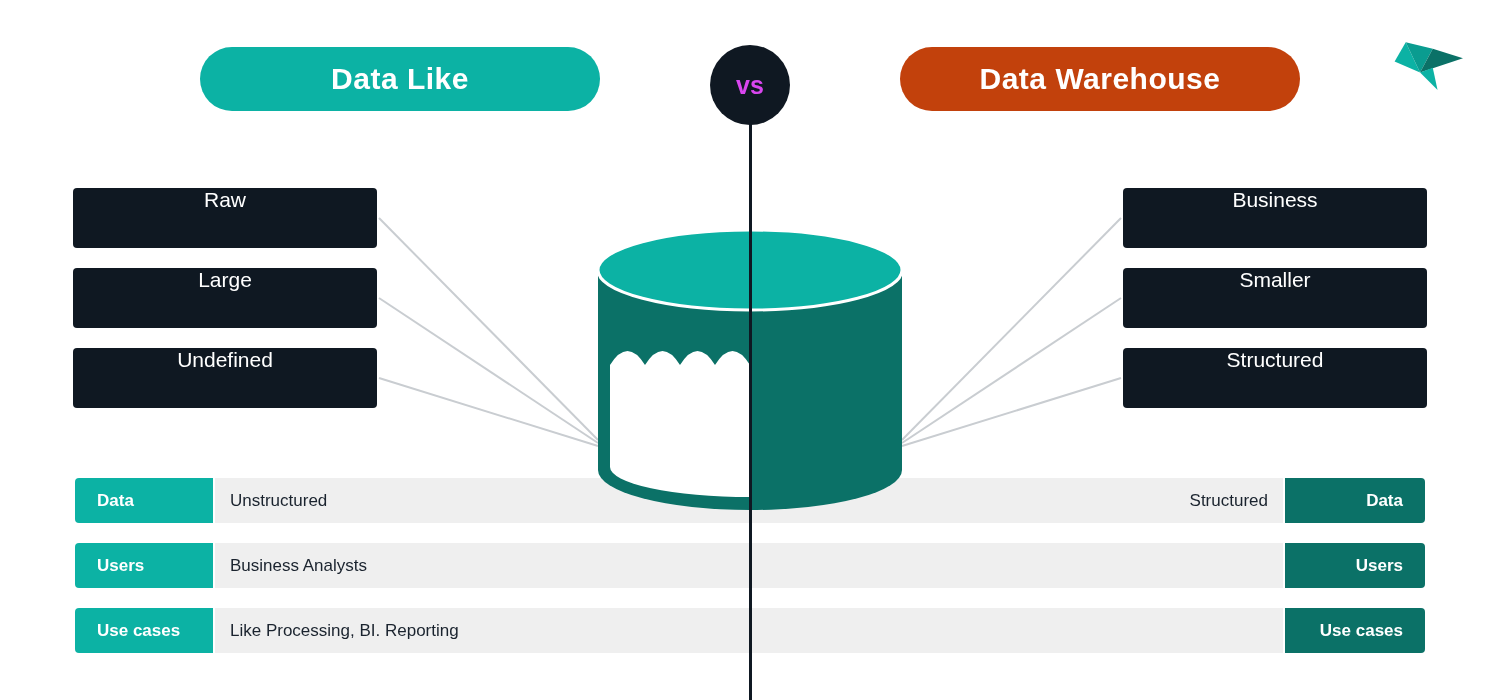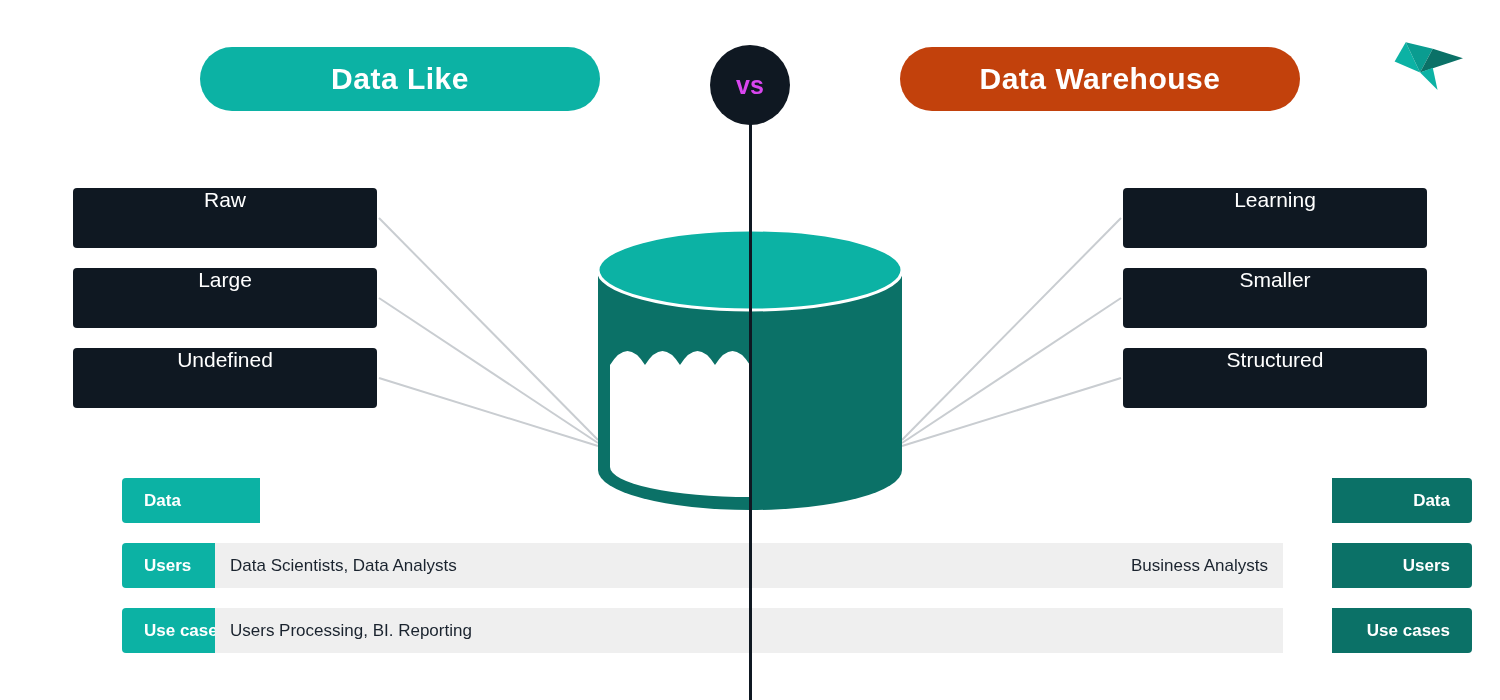--- a/index.html
+++ b/index.html
@@ -46,21 +46,21 @@
   .cylinder   { position:absolute; left:590px; top:225px; z-index:3; }
 
   
   .cmp-row { position:absolute; left:75px; width:1350px; height:45px; z-index:2; }
   .row-0 { top:478px; }
   .row-1 { top:543px;padding-left:20px; }
   .row-2 { top:608px; }
 
   .row-label {
     position:absolute; top:0; height:45px; color:#ffffff; font-size:17px; font-weight:bold;
-    display:flex; align-items:center;margin-left:47px;
+    display:flex; align-items:center;
   }
   .row-label-left  {
     left:0; width:138px; background:#0CB2A4; border-radius:4px 0 0 4px;
     justify-content:flex-start; padding-left:22px;
   }
   .row-label-right {
     left:1210px; width:140px; background:#0B7167; border-radius:0 4px 4px 0;
     justify-content:flex-end; padding-right:22px;
   }
   .row-bar {
@@ -105,21 +105,21 @@
     <span>Raw</span>
   </div>
   <div class="attr-box attr-left attr-row1">
     <span>Large</span>
   </div>
   <div class="attr-box attr-left attr-row2">
     <span>Undefined</span>
   </div>
 
   <div class="attr-box attr-right attr-row0">
-    <span>Learning</span>
+    <span>Business</span>
   </div>
   <div class="attr-box attr-right attr-row1">
     <span>Smaller</span>
   </div>
   <div class="attr-box attr-right attr-row2">
     <span>Structured</span>
   </div>
 
   <svg class="cylinder" width="320" height="300" viewBox="0 0 320 300">
 
@@ -134,44 +134,47 @@
              A 140 30 0 0 1 20 242
              Z" fill="#ffffff"></path>
 
     <ellipse cx="160" cy="45" rx="152" ry="40" fill="#0CB2A4" stroke="#ffffff" stroke-width="3"></ellipse>
   </svg>
 
   <div class="cmp-row row-0">
     <div class="row-label row-label-left">
       <span>Data</span>
     </div>
+    <div class="row-bar">
+      <span class="bar-left">Unstructured</span>
+      <span class="bar-right">Structured</span>
+    </div>
     <div class="row-label row-label-right">
       <span>Data</span>
     </div>
   </div>
 
   <div class="cmp-row row-1">
     <div class="row-label row-label-left">
       <span>Users</span>
     </div>
     <div class="row-bar">
-      <span class="bar-left">Data Scientists, Data Analysts</span>
       <span class="bar-right">Business Analysts</span>
     </div>
     <div class="row-label row-label-right">
       <span>Users</span>
     </div>
   </div>
 
   <div class="cmp-row row-2">
     <div class="row-label row-label-left">
       <span>Use cases</span>
     </div>
     <div class="row-bar">
-      <span class="bar-right">Users Processing, BI. Reporting</span>
+      <span class="bar-right">Like Processing, BI. Reporting</span>
     </div>
     <div class="row-label row-label-right">
       <span>Use cases</span>
     </div>
   </div>
 
   <svg class="brand-logo" width="80" height="62" viewBox="0 0 100 78">
     <polygon points="8,32 40,46 22,8" fill="#0CB2A4"></polygon>
     <polygon points="22,8 40,46 56,16" fill="#0A9C90"></polygon>
     <polygon points="40,46 56,16 94,28" fill="#0B7167"></polygon>

